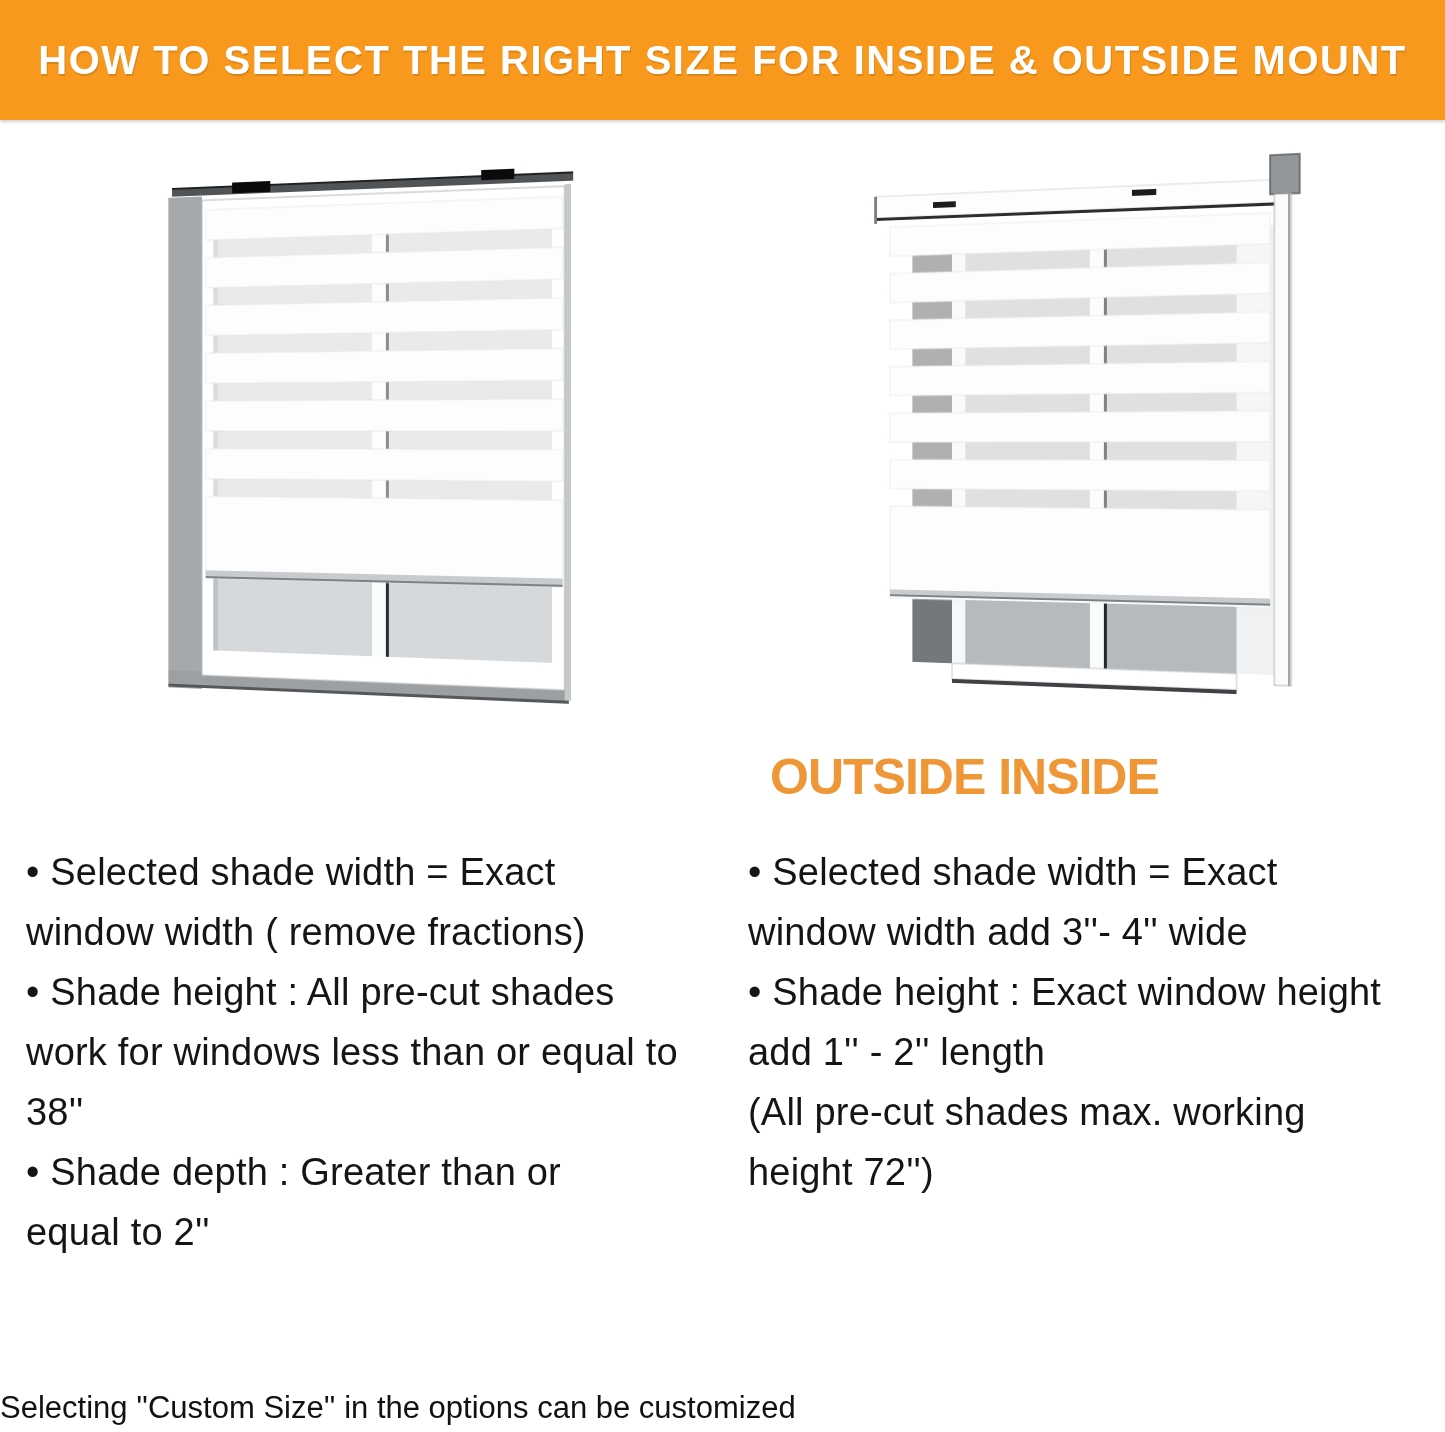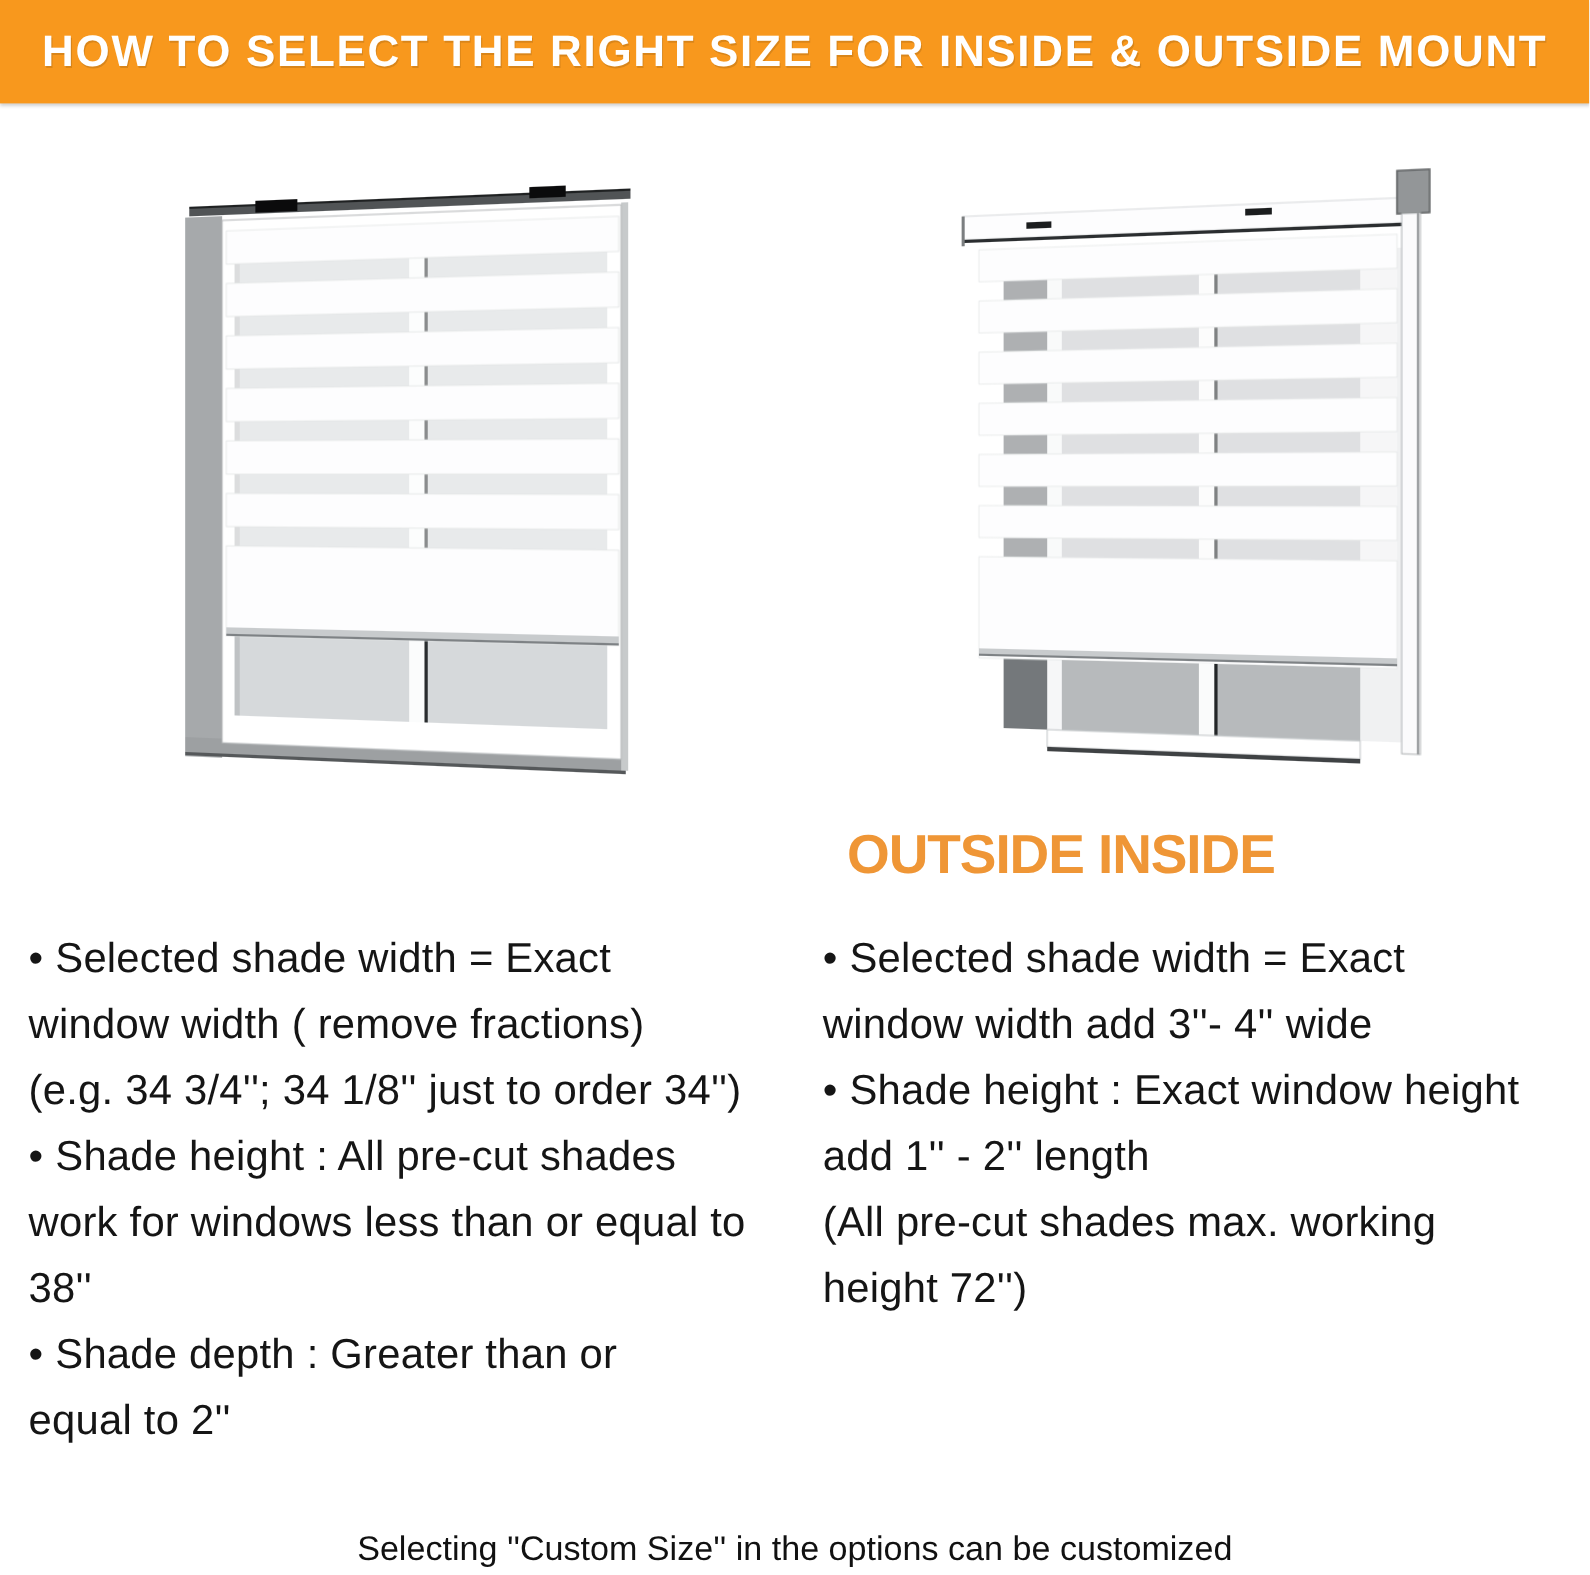--- a/index.html
+++ b/index.html
@@ -5,21 +5,21 @@
   html,body{margin:0;padding:0;background:#ffffff;}
   .canvas{
     position:relative;
     width:1445px;height:1432px;
     background:#ffffff;
     overflow:hidden;
     font-family:"Liberation Sans", sans-serif;
   }
   
   .banner{
-    position:absolute;left:0;top:0;width:1445px;height:94px;
+    position:absolute;left:0;top:0;width:1445px;height:120px;
     background:#F8981D;
     display:flex;align-items:center;justify-content:center;
     box-shadow:0 2px 3px rgba(0,0,0,0.18);
   }
   .banner-title{
     color:#ffffff;font-size:40px;font-weight:700;letter-spacing:1.5px;
     white-space:nowrap;
     text-shadow:1px 2px 0 rgba(0,0,0,0.12);
   }
   
@@ -39,21 +39,20 @@
   .spec-col{
     position:absolute;top:842px;
     font-size:38px;line-height:60px;color:#151515;
     letter-spacing:0.2px;white-space:nowrap;
   }
   .col-left{left:26px;width:700px;}
   .col-right{left:748px;width:690px;}
   
   .footer-note{
     position:absolute;left:0;right:0;top:1388px;
-    text-align:center;
     font-size:31px;line-height:40px;color:#111111;
   }
 </style>
 </head>
 <body>
 
 <div class="canvas">
 
   <div class="banner">
     <div class="banner-title">HOW TO SELECT THE RIGHT SIZE FOR INSIDE &amp; OUTSIDE MOUNT</div>
@@ -174,21 +173,20 @@
         <rect x="86" y="536" width="286" height="4" fill="#3F4244"></rect>
       </g>
     </svg>
   </div>
 
   <div class="mount-title title-outside">OUTSIDE INSIDE</div>
 
   <div class="spec-col col-left">
     <div>• Selected shade width = Exact</div>
     <div>window width ( remove fractions)</div>
-    <div>(e.g. 34 3/4''; 34 1/8'' just to order 34'')</div>
     <div>• Shade height : All pre-cut shades</div>
     <div>work for windows less than or equal to</div>
     <div>38''</div>
     <div>• Shade depth : Greater than or</div>
     <div>equal to 2''</div>
   </div>
 
   <div class="spec-col col-right">
     <div>• Selected shade width = Exact</div>
     <div>window width add 3''- 4'' wide</div>

